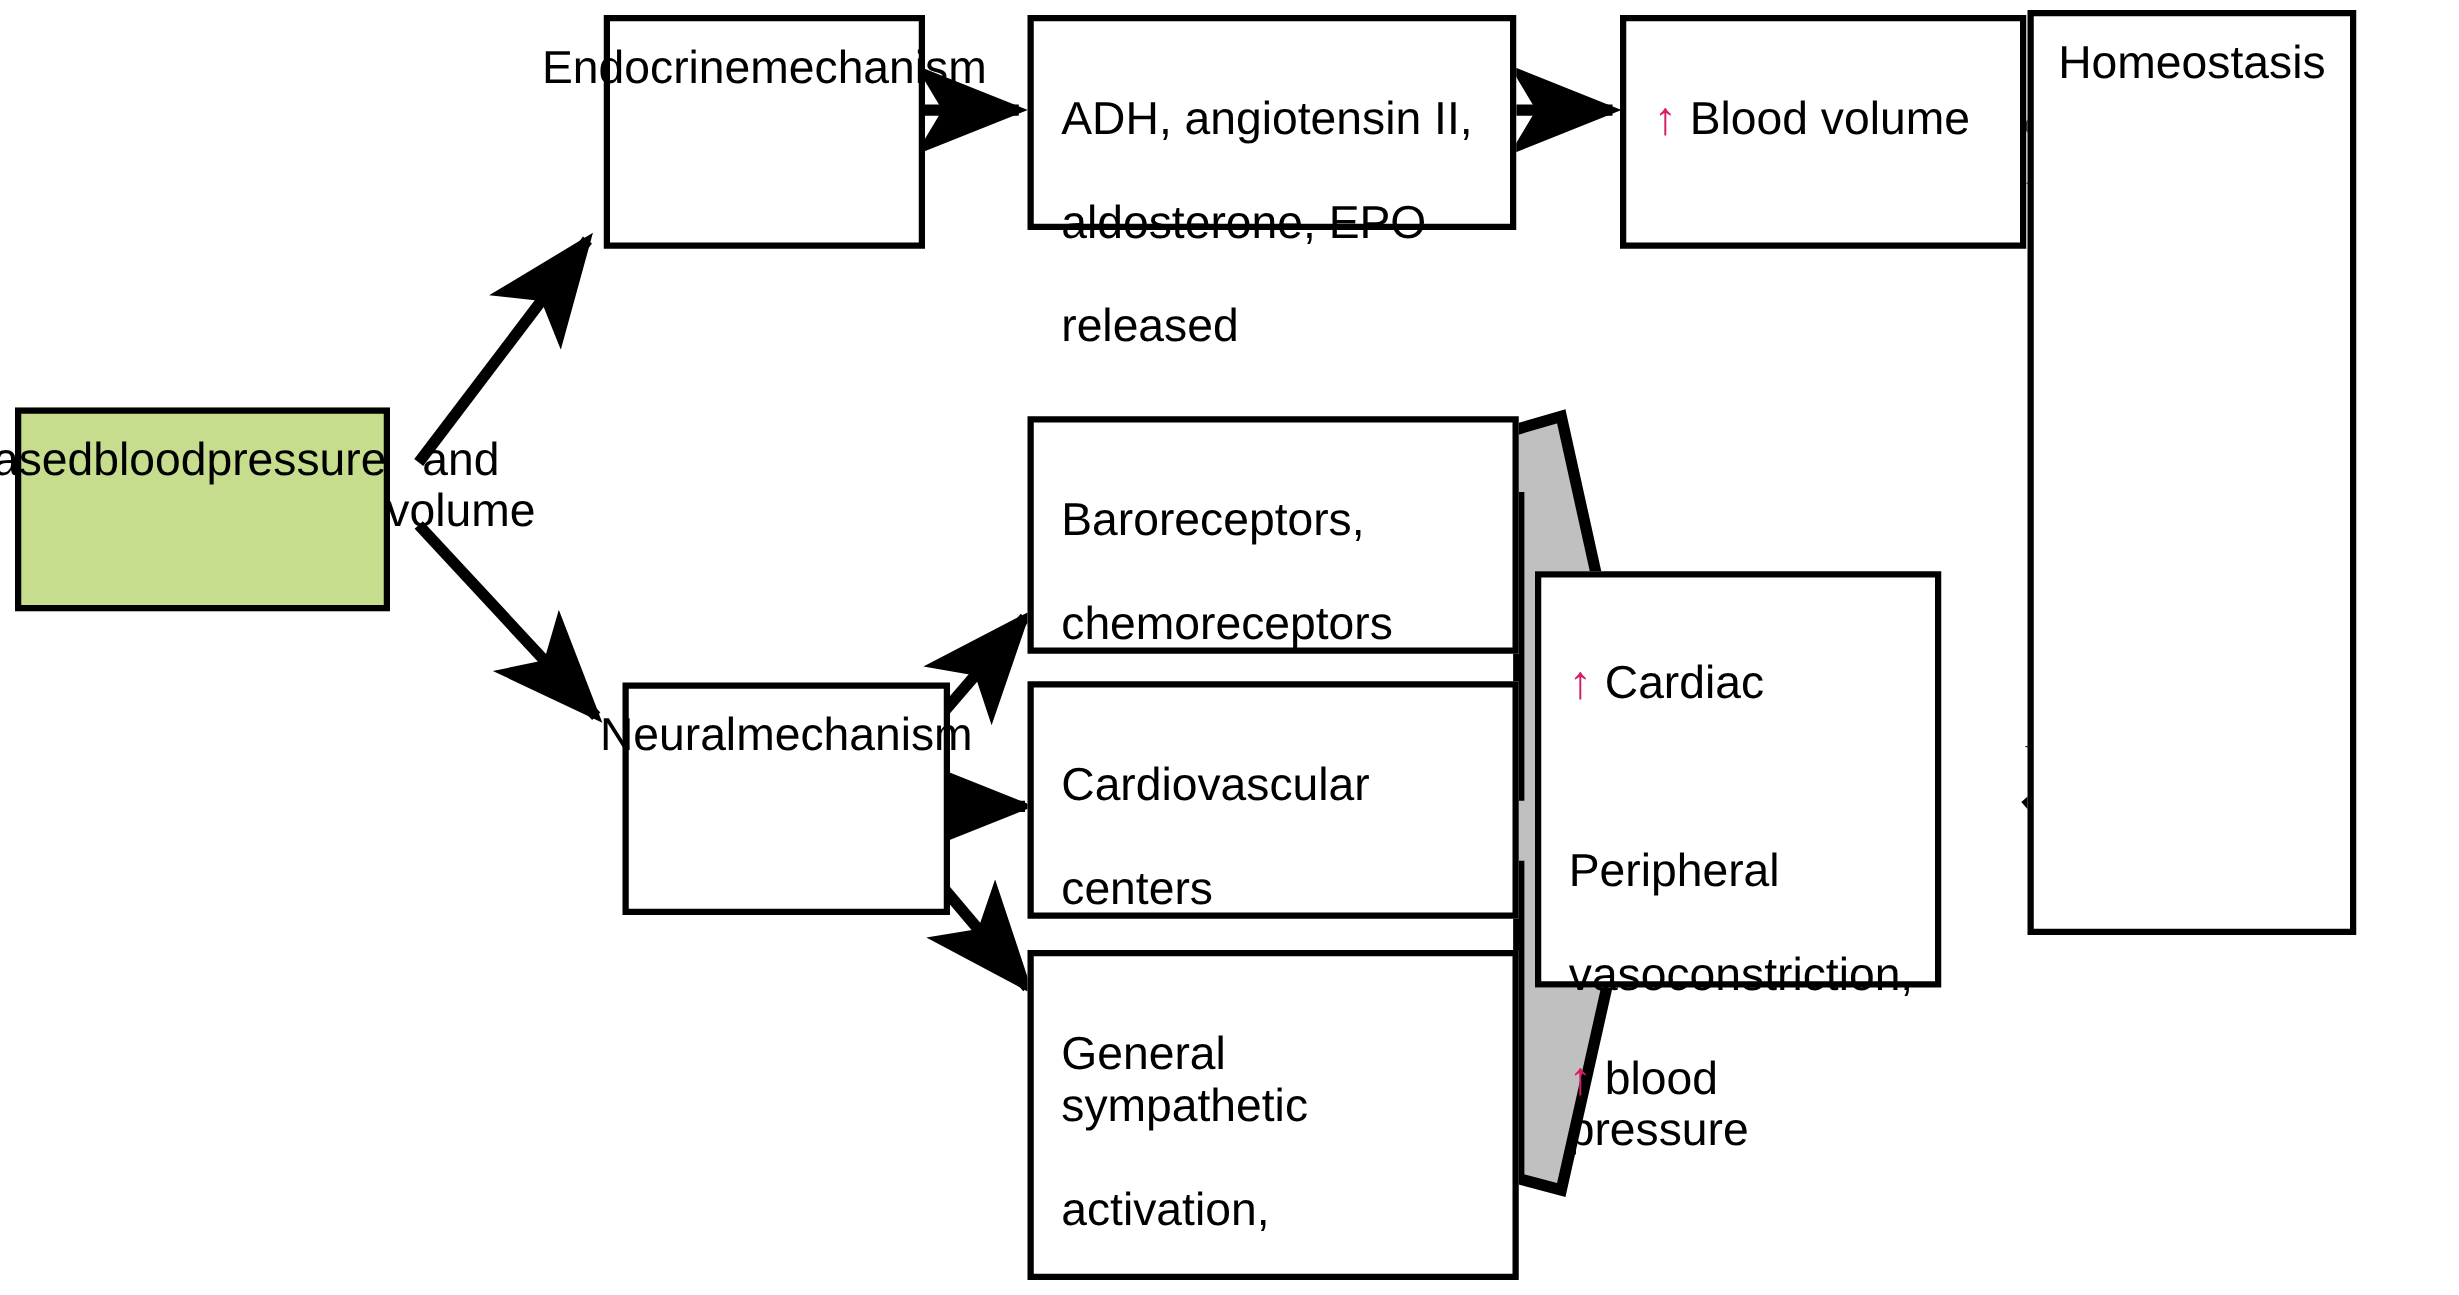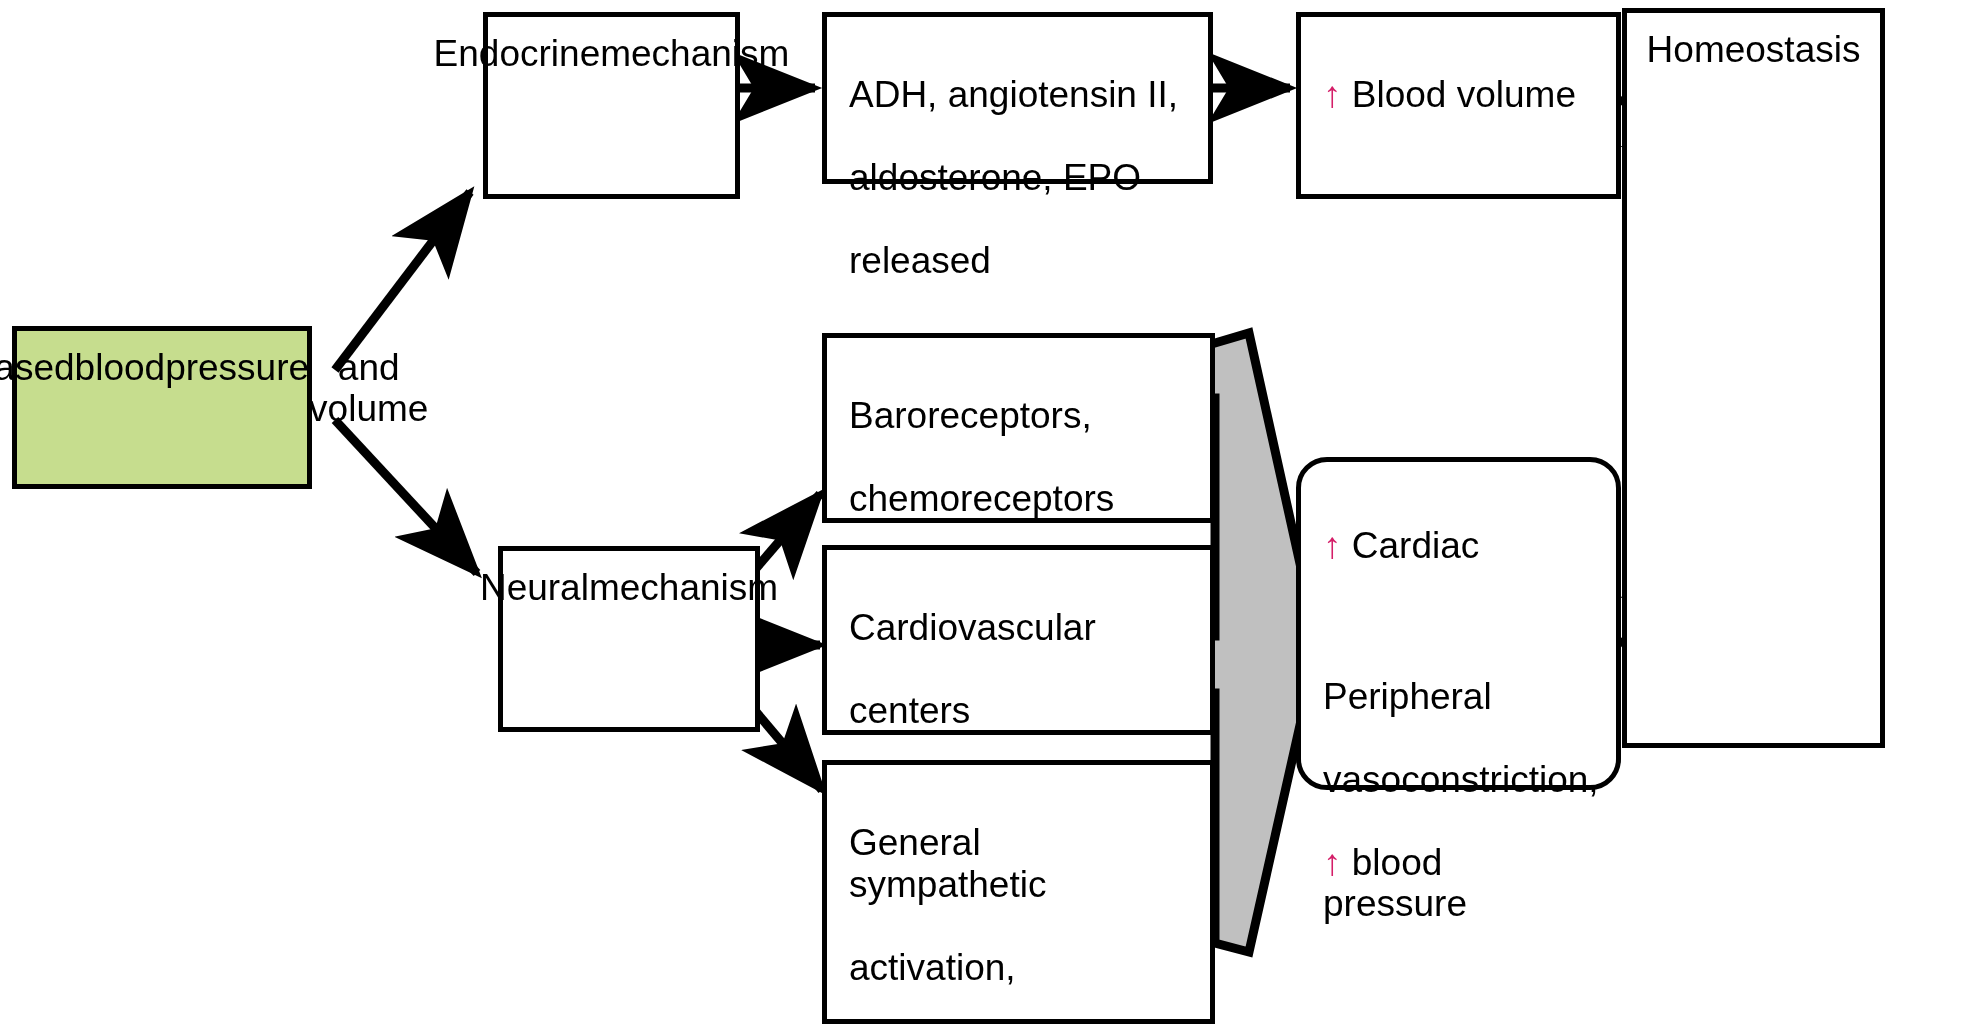--- a/index.html
+++ b/index.html
@@ -122,21 +122,21 @@
   </div>
 
   <div class="node" style="left:822px; top:760px; width:393px; height:264px;">
     <span class="line">General sympathetic</span>
     <span class="line">activation,</span>
     <span class="line">release</span>
     
     
   </div>
 
-  <div class="node" style="left:1296px; top:457px; width:325px; height:333px; padding-top:22px;border-radius:31px;">
+  <div class="node" style="left:1228px; top:457px; width:325px; height:333px; padding-top:22px;">
     <span class="line"><span class="arrow-up">↑</span> <span>Cardiac</span></span>
     <span class="spacer"></span>
     <span class="line">Peripheral</span>
     <span class="line">vasoconstriction,</span>
     <span class="line"><span class="arrow-up">↑</span> <span>blood pressure</span></span>
     
   </div>
 
   <div class="node center-v" style="left:1622px; top:8px; width:263px; height:740px;">
     <span class="line">Homeostasis</span>

